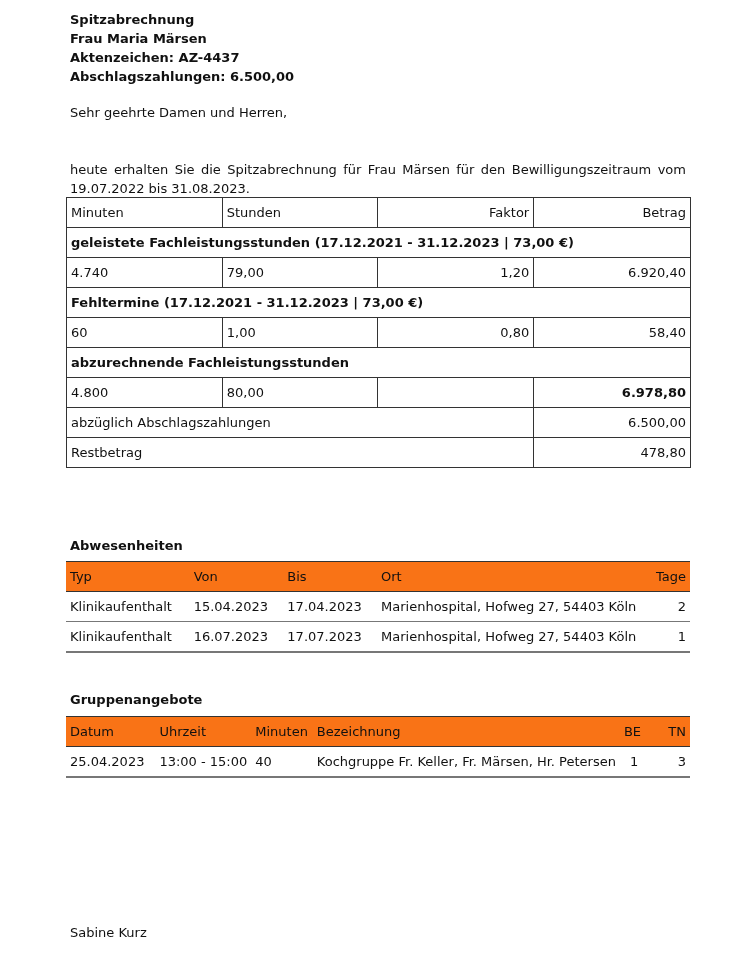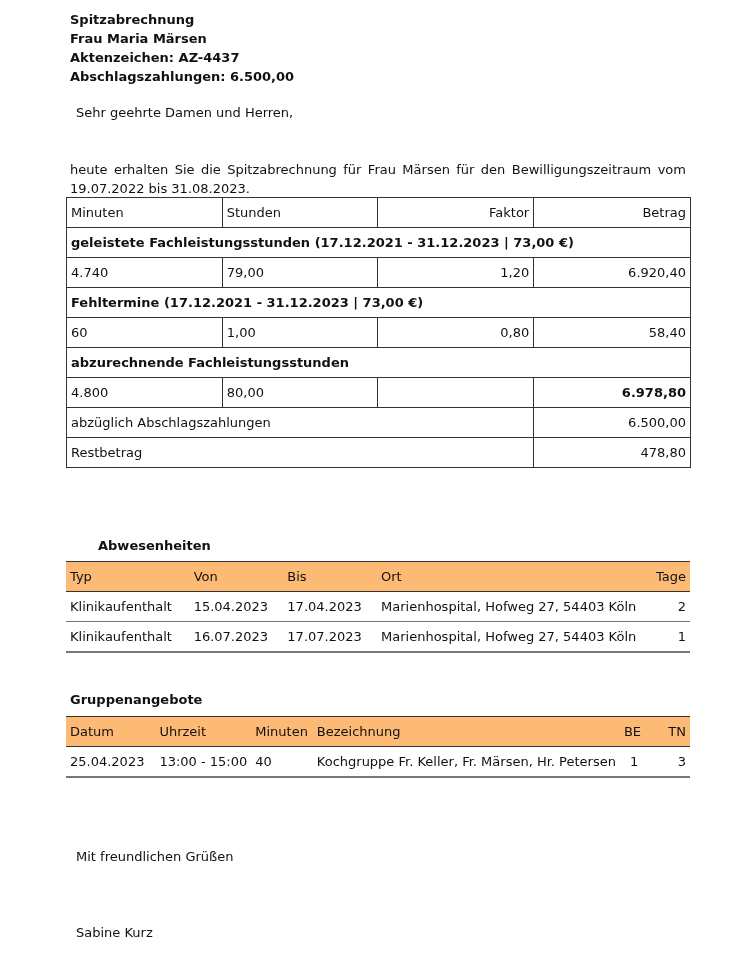--- a/index.html
+++ b/index.html
@@ -22,21 +22,21 @@
       left: 70px;
       top: 10px;
       font-weight: bold;
       font-size: 13px;
       line-height: 19px;
     }
     .header-block div { white-space: nowrap; }
 
     .text-line {
       position: absolute;
-      left: 76px;
+      left: 70px;
       font-size: 13px;
       line-height: 19px;
       white-space: nowrap;
     }
     .intro {
       position: absolute;
       left: 70px;
       top: 141px;
       width: 616px;
       font-size: 13px;
@@ -88,21 +88,21 @@
     }
     table.list th, table.list td {
       height: 30px;
       padding: 0 4px;
       text-align: left;
       font-weight: normal;
       vertical-align: middle;
       white-space: nowrap;
       border-bottom: 1px solid #777777;
     }
-    table.list thead tr { background: #fdba74; }
+    table.list thead tr { background: #f97316; }
     table.list thead th {
       border-top: 1.5px solid #333333;
       border-bottom: 1.5px solid #333333;
     }
     table.list tbody tr:last-child td { border-bottom: 2px solid #777777; }
     table.list .r { text-align: right; }
 
     table.absences { top: 561px; }
     table.groups { top: 716px; }
   </style>
@@ -171,21 +171,21 @@
       <td colspan="3">abzüglich Abschlagszahlungen</td>
       <td class="num">6.500,00</td>
     </tr>
     <tr>
       <td colspan="3">Restbetrag</td>
       <td class="num">478,80</td>
     </tr>
   </tbody>
     </table>
 
-  <div class="section-title" style="top:536px;margin-left:28px;">Abwesenheiten</div>
+  <div class="section-title" style="top:536px;">Abwesenheiten</div>
 
   <table class="list absences">
     <colgroup>
       <col style="width:124px">
         <col style="width:94px">
         <col style="width:94px">
         <col style="width:262px">
         <col style="width:50px">
     </colgroup>
     <thead>
@@ -241,16 +241,15 @@
         <td>25.04.2023</td>
         <td>13:00 - 15:00</td>
         <td>40</td>
         <td>Kochgruppe Fr. Keller, Fr. Märsen, Hr. Petersen</td>
         <td style="padding-left:10px;">1</td>
         <td class="r">3</td>
       </tr>
     </tbody>
   </table>
 
-  <div class="text-line" style="top:847px;">Mit freundlichen Grüßen</div>
   <div class="text-line" style="top:923px;">Sabine Kurz</div>
 
 </div>
 
 </body></html>

